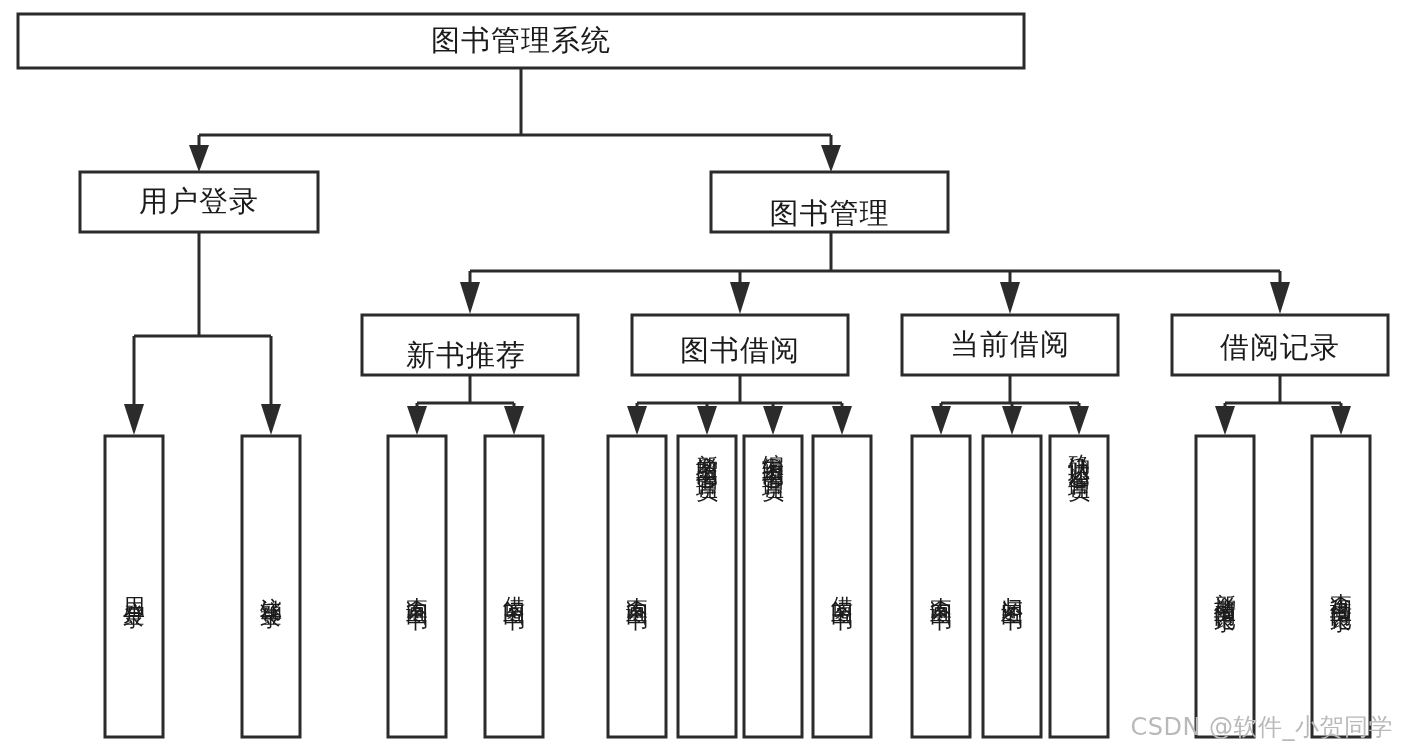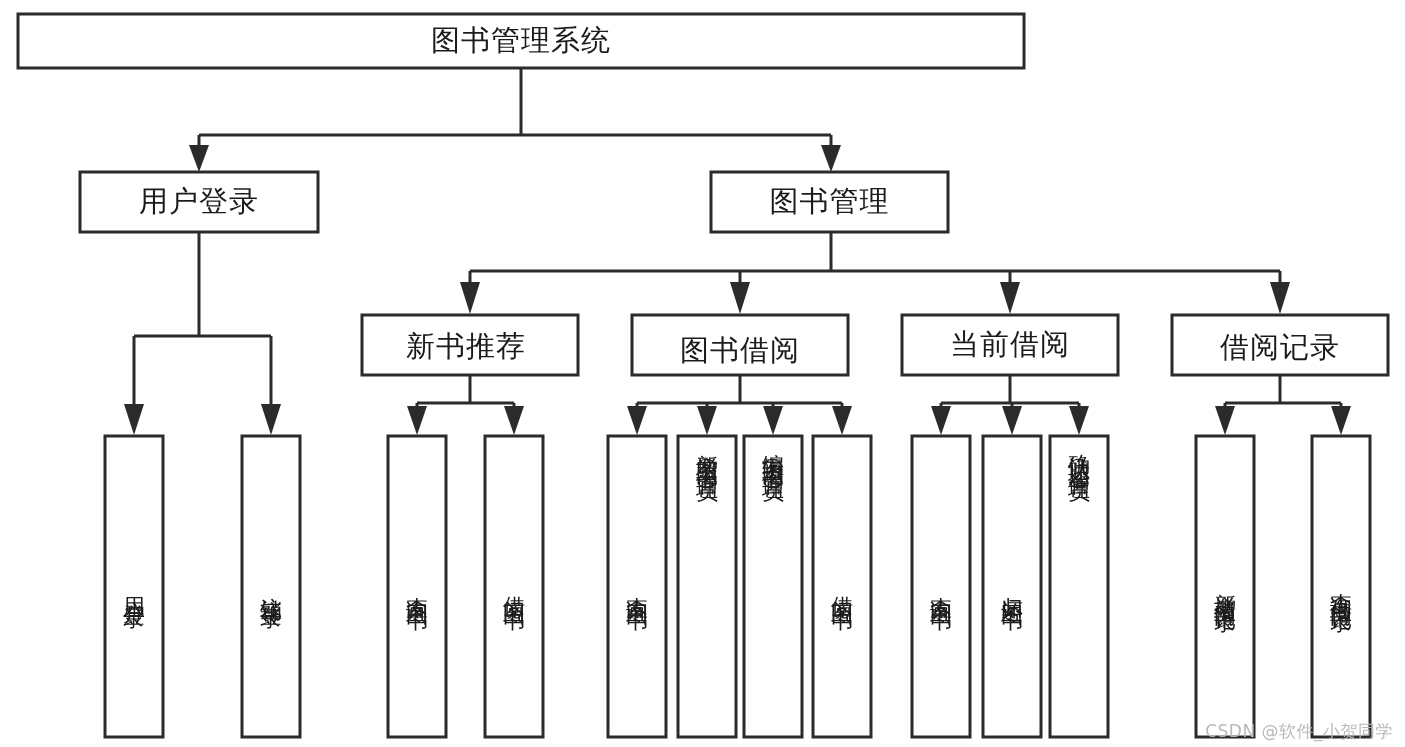--- a/index.html
+++ b/index.html
@@ -69,21 +69,21 @@
     font-size: 29px;
     color: #1b1b1b;
     white-space: nowrap;
     letter-spacing: 1px;
   }
   #watermark {
     position: absolute;
     right: 12px;
     bottom: 4px;
     font-family: "DejaVu Sans", "Liberation Sans", sans-serif;
-    font-size: 17px;
+    font-size: 24px;
     color: #b9b9b9;
     white-space: nowrap;
     letter-spacing: 0.5px;
     pointer-events: none;
     text-align: right;
   }
 </style>
 </head>
 <body>
 
@@ -191,25 +191,25 @@
   </svg>
 
   <div class="hlabel-wrap" style="left:18px; top:14px; width:1006px; height:54px;">
     <span class="hlabel-text">图书管理系统</span>
   </div>
 
   <div class="hlabel-wrap" style="left:80px; top:172px; width:238px; height:60px;">
     <span class="hlabel-text">用户登录</span>
   </div>
 
-  <div class="hlabel-wrap" style="left:711px; top:172px; width:237px; height:60px;text-align:right;">
+  <div class="hlabel-wrap" style="left:711px; top:184px; width:237px; height:60px;text-align:right;">
     <span class="hlabel-text">图书管理</span>
   </div>
 
-  <div class="hlabel-wrap" style="left:362px; top:317px; width:208px; height:60px;">
+  <div class="hlabel-wrap" style="left:362px; top:326px; width:208px; height:60px;">
     <span class="hlabel-text">新书推荐</span>
   </div>
 
   <div class="hlabel-wrap" style="left:632px; top:315px; width:216px; height:72px;">
     <span class="hlabel-text">图书借阅</span>
   </div>
 
   <div class="hlabel-wrap" style="left:902px; top:315px; width:216px; height:60px;text-align:center;">
     <span class="hlabel-text">当前借阅</span>
   </div>

